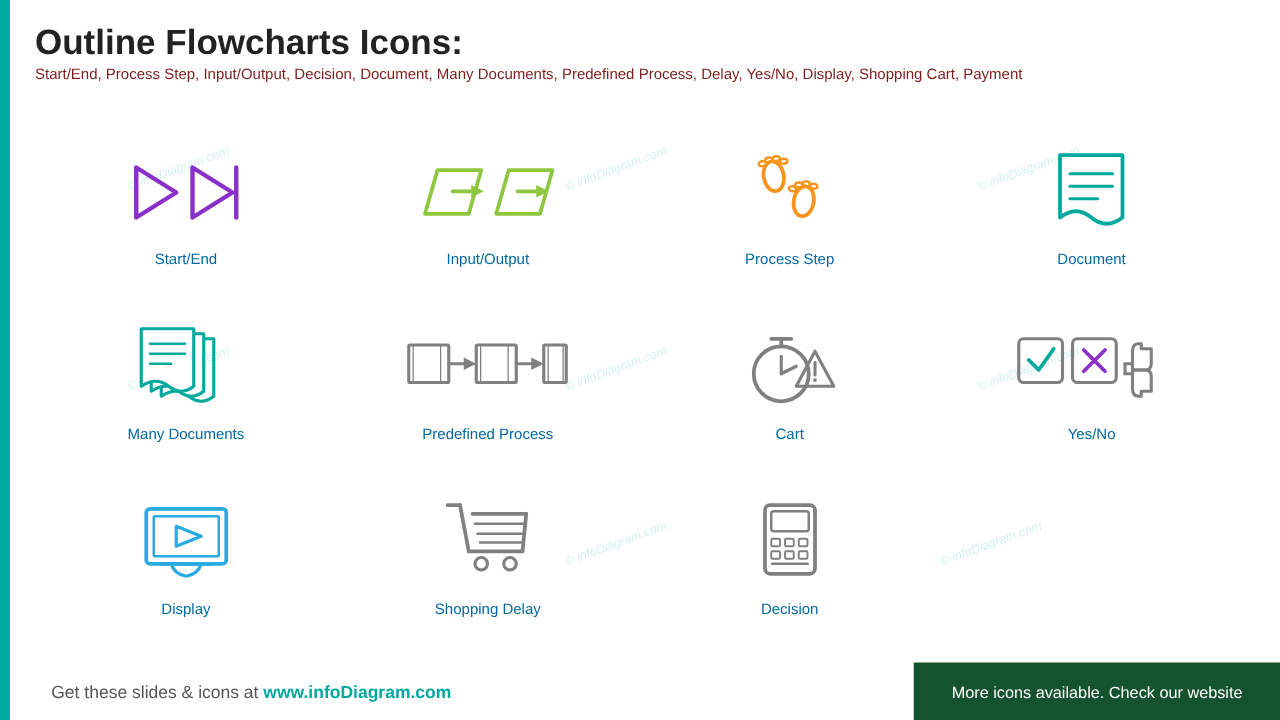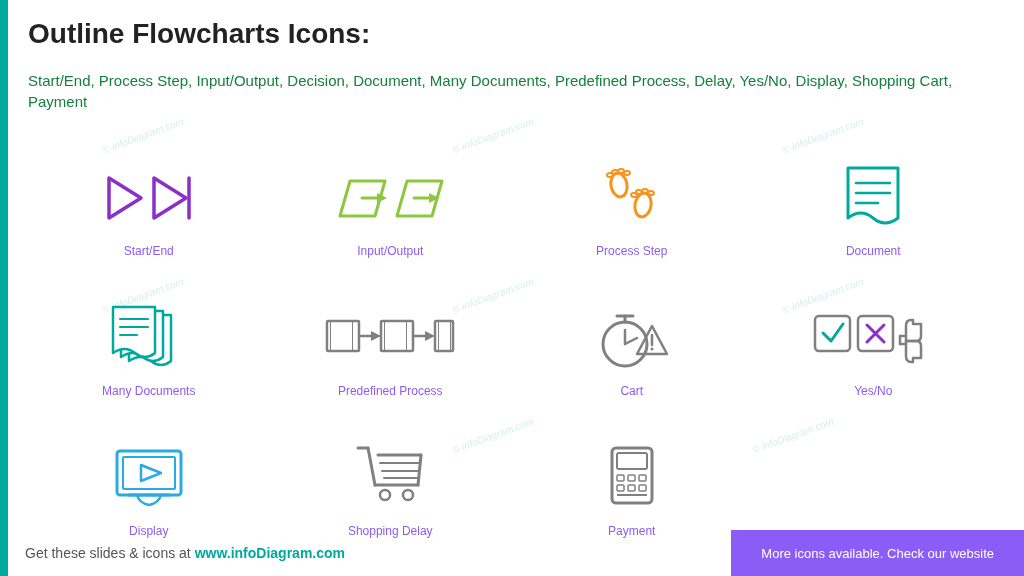--- a/index.html
+++ b/index.html
@@ -23,23 +23,23 @@
       padding: 18px 30px 4px 28px;
     }
 
     .header h1 {
       font-size: 28px;
       font-weight: 700;
       color: #222;
     }
 
     .header p {
-      font-size: 15px;
-      color: #15803d;
-      margin-top: 20px;
+      font-size: 12px;
+      color: #7f1d1d;
+      margin-top: 1px;
       line-height: 1.4;
     }
 
     .watermark {
       position: absolute;
       font-size: 10px;
       color: rgba(0,169,157,0.18);
       transform: rotate(-20deg);
       pointer-events: none;
       font-style: italic;
@@ -66,54 +66,54 @@
     .icon-area {
       display: flex;
       align-items: center;
       justify-content: center;
       height: 80px;
       margin-bottom: 6px;
     }
 
     .icon-label {
       font-size: 12px;
-      color: #8b5cf6;
+      color: #0369a1;
       text-align: center;
     }
 
     
     svg {
       overflow: visible;
     }
 
     .footer {
       position: absolute;
       bottom: 0;
       left: 0;
       right: 0;
       height: 46px;
       display: flex;
       align-items: center;
     }
 
     .footer-left {
       flex: 1;
-      padding-left: 25px;
+      padding-left: 41px;
       font-size: 14px;
       color: #555;
     }
 
     .footer-left a {
       color: #00a99d;
       font-weight: bold;
       text-decoration: none;
     }
 
     .footer-right {
-      background: #8b5cf6;
+      background: #14532d;
       height: 100%;
       display: flex;
       align-items: center;
       padding: 0 30px;
       color: white;
       font-size: 13px;
       font-weight: 500;
     }
   </style>
 </head>
@@ -334,21 +334,21 @@
         <rect x="15" y="32" width="7" height="6" rx="1" fill="none" stroke="#808080" stroke-width="1.5"></rect>
         <rect x="26" y="32" width="7" height="6" rx="1" fill="none" stroke="#808080" stroke-width="1.5"></rect>
         <rect x="37" y="32" width="7" height="6" rx="1" fill="none" stroke="#808080" stroke-width="1.5"></rect>
         <rect x="15" y="42" width="7" height="6" rx="1" fill="none" stroke="#808080" stroke-width="1.5"></rect>
         <rect x="26" y="42" width="7" height="6" rx="1" fill="none" stroke="#808080" stroke-width="1.5"></rect>
         <rect x="37" y="42" width="7" height="6" rx="1" fill="none" stroke="#808080" stroke-width="1.5"></rect>
 
         <line x1="15" y1="52" x2="45" y2="52" stroke="#808080" stroke-width="2"></line>
       </svg>
     </div>
-    <span class="icon-label">Payment</span>
+    <span class="icon-label">Decision</span>
   </div>
 
 </div>
 
 <div class="footer">
   <div class="footer-left">
     <span>Get these slides &amp; icons at </span>
     <a href="#">www.infoDiagram.com</a>
   </div>
   <div class="footer-right">

